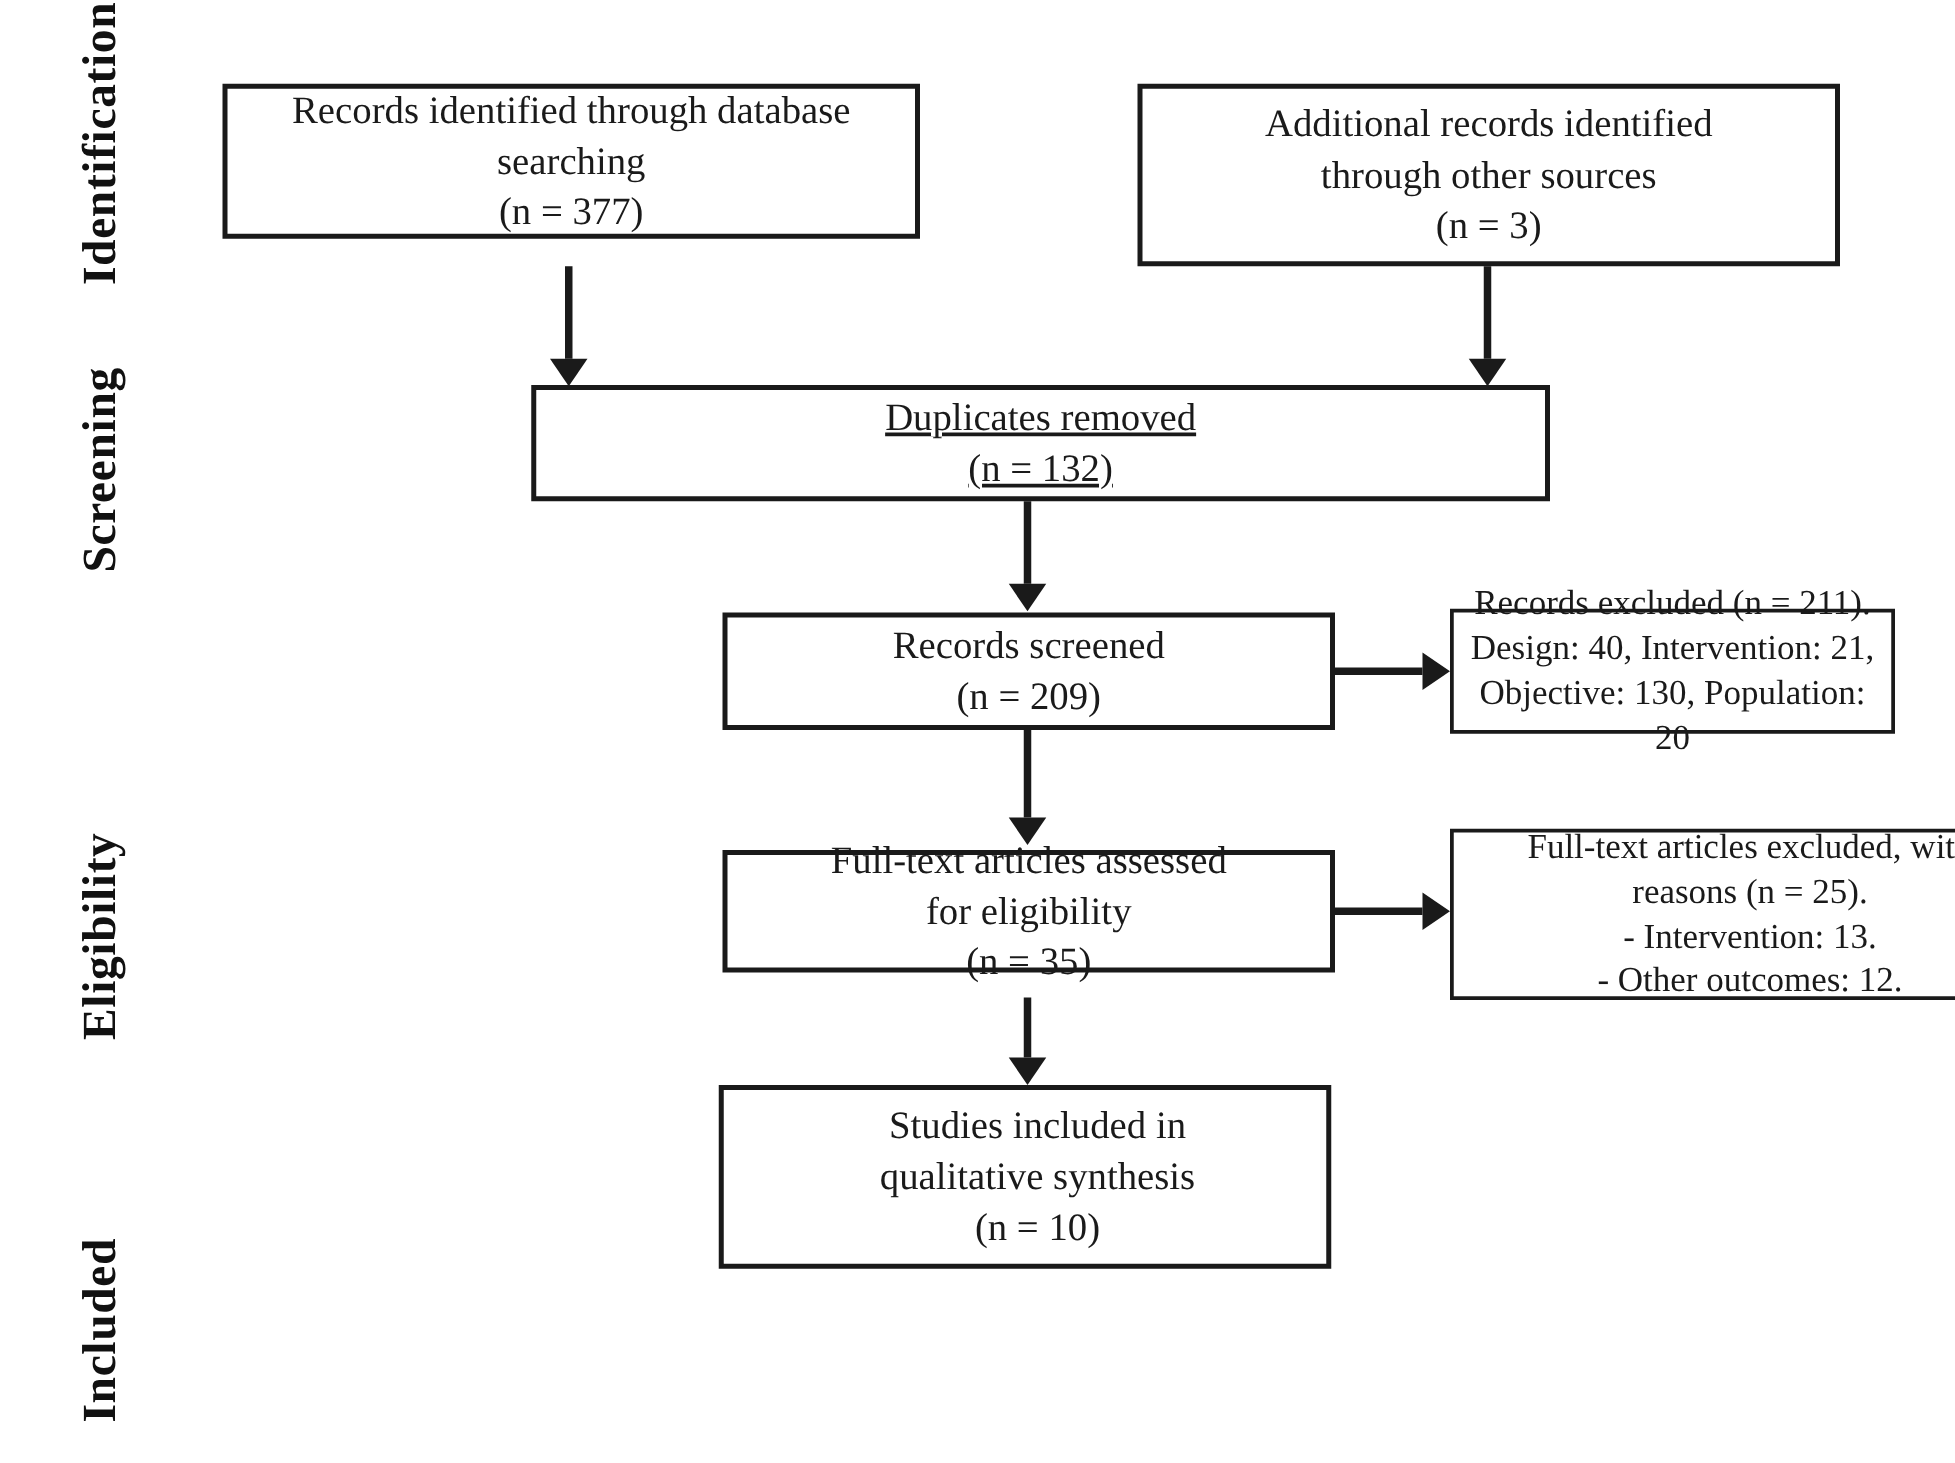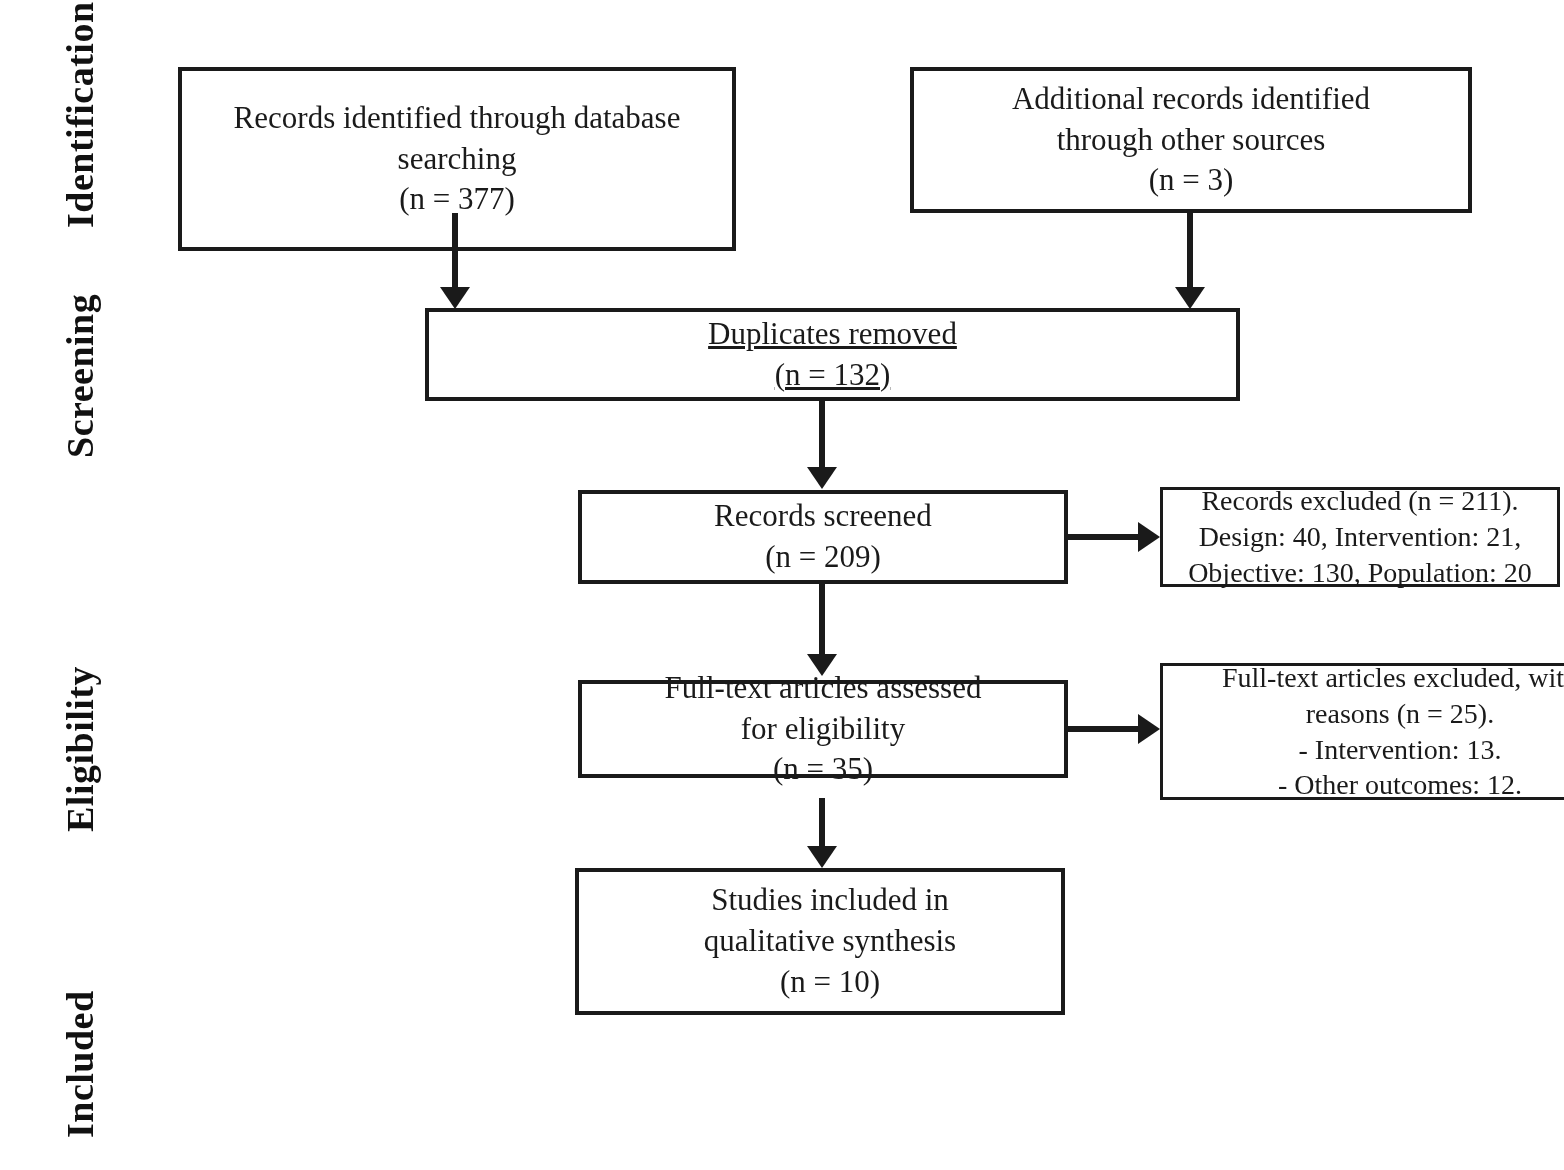--- a/index.html
+++ b/index.html
@@ -122,21 +122,21 @@
   <div class="stage-label" style="top:458px;">
     <span class="stage-text" style="left:58px; top:0;">Screening</span>
   </div>
   <div class="stage-label" style="top:832px;">
     <span class="stage-text" style="left:58px; top:0;">Eligibility</span>
   </div>
   <div class="stage-label" style="top:1138px;">
     <span class="stage-text" style="left:58px; top:0;">Included</span>
   </div>
 
-  <div class="flow-box" style="left:178px; top:67px; width:558px; height:184px;">
+  <div class="flow-box" style="left:178px; top:67px; width:558px; height:124px;">
     <span class="box-text">Records identified through database
 searching
 (n = 377)</span>
   </div>
 
   <div class="flow-box" style="left:910px; top:67px; width:562px; height:146px;">
     <span class="box-text">Additional records identified
 through other sources
 (n = 3)</span>
   </div>
@@ -163,21 +163,21 @@
   <div class="flow-box" style="left:578px; top:490px; width:490px; height:94px;">
     <span class="box-text">Records screened
 (n = 209)</span>
   </div>
 
   <div class="arrow-h" style="left:1068px; top:537px;">
     <div class="shaft" style="width:70px;"></div>
     <div class="head" style="left:70px;"></div>
   </div>
 
-  <div class="flow-box thin" style="left:1160px; top:487px; width:400px; height:100px;">
+  <div class="flow-box thin" style="left:1160px; top:487px; width:356px; height:100px;">
     <span class="box-text small">Records excluded (n = 211).
 Design: 40, Intervention: 21,
 Objective: 130, Population: 20</span>
   </div>
 
   <div class="arrow-v" style="left:822px; top:584px;">
     <div class="shaft" style="height:70px;"></div>
     <div class="head" style="top:70px;"></div>
   </div>
 

